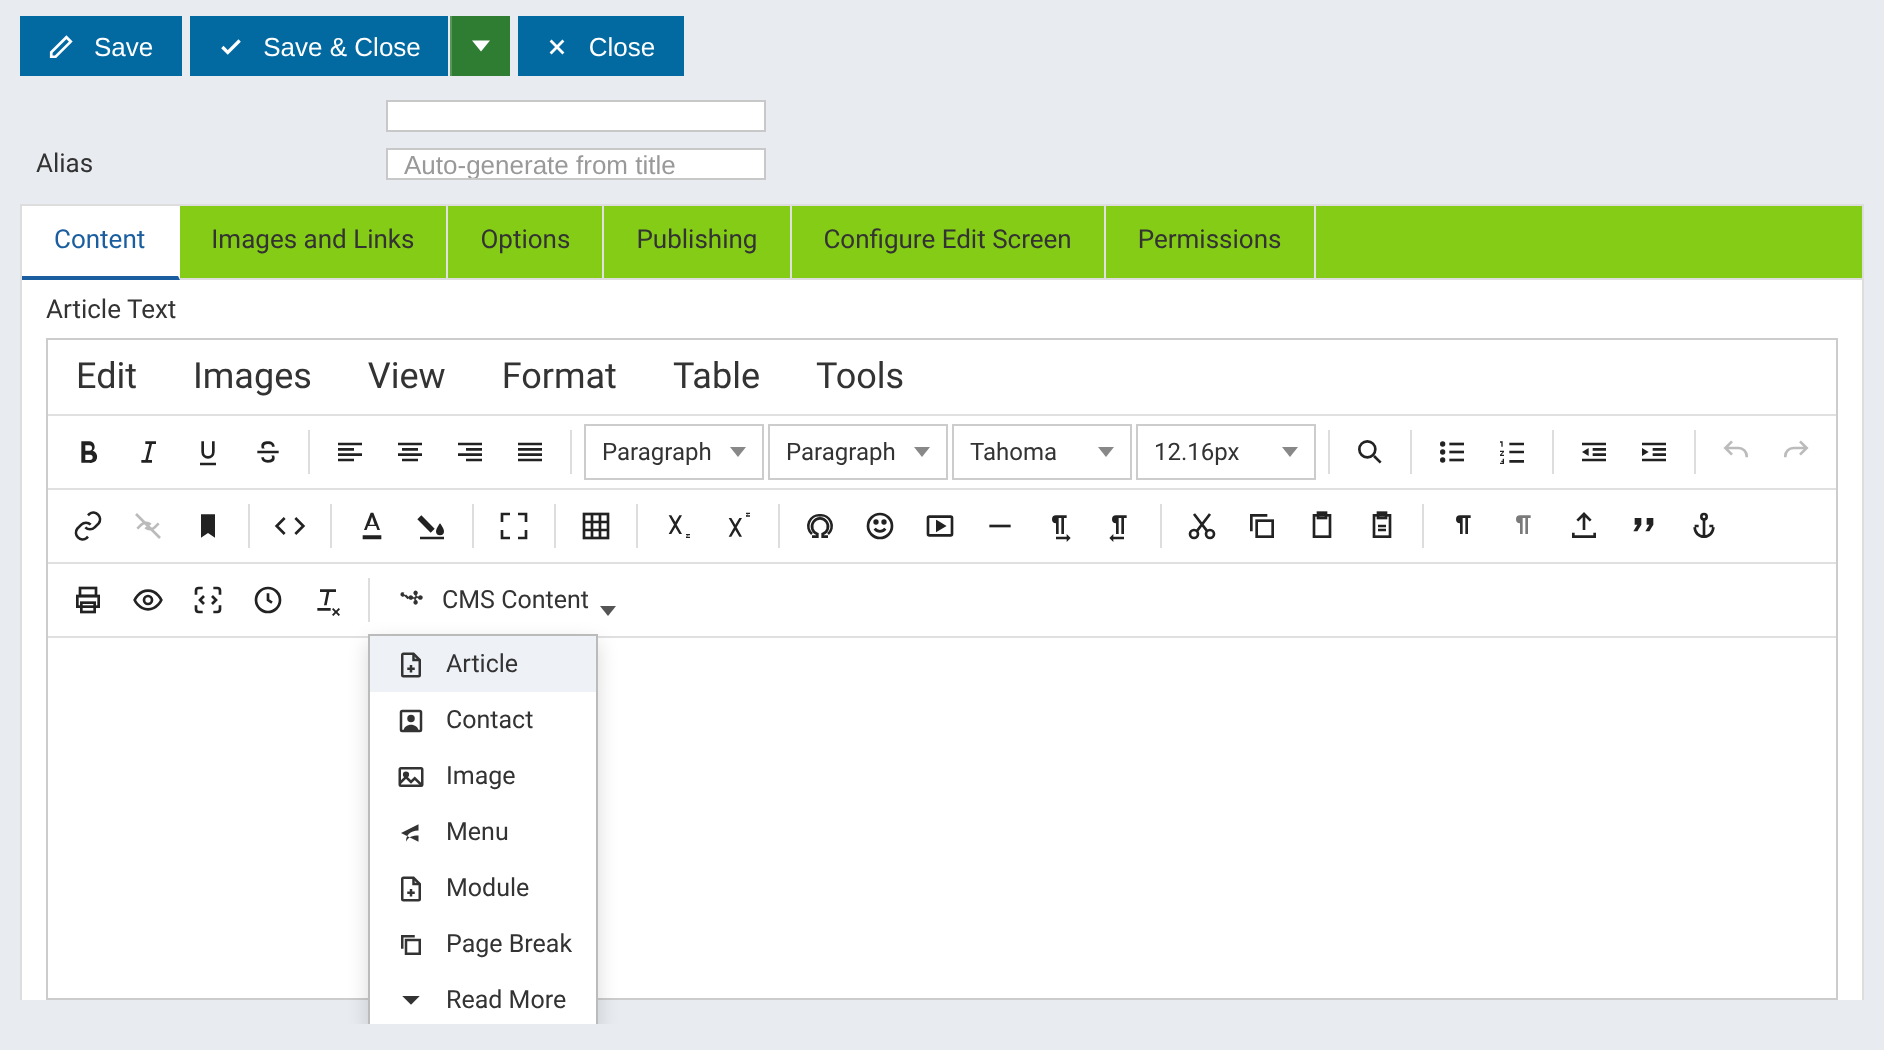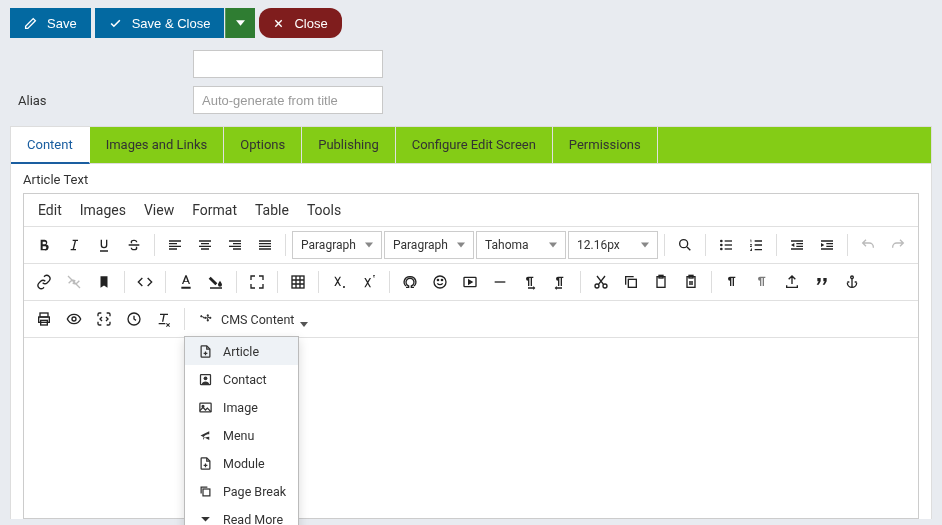--- a/index.html
+++ b/index.html
@@ -1,36 +1,36 @@
 <!DOCTYPE html>
 <html><head>
 <meta charset="utf-8">
 <style>
 * { box-sizing: border-box; margin: 0; padding: 0; }
 body { font-family: -apple-system, BlinkMacSystemFont, "Segoe UI", Roboto, sans-serif; font-size: 13px; background: #e8ebf0; color: #333; }
 .toolbar { padding: 8px 10px; display: flex; gap: 4px; }
 .btn { display: inline-flex; align-items: center; padding: 7px 14px; color: #fff; border: none; cursor: pointer; font-size: 13px; height: 30px; }
 .btn-green { background: #0369a1; }
 .btn-green-dark { background: #2f7d32; border-left: 1px solid rgba(255,255,255,0.2); }
-.btn-red { background: #7f1d1d; border-radius: 12px; }
+.btn-red { background: #0369a1; }
 .btn-group { display: flex; gap: 1px; }
 .btn .icon { margin-right: 10px; display: inline-flex; }
 .btn-caret { padding: 7px 10px; }
 .form-row { padding: 4px 18px; display: flex; align-items: center; }
 .form-row label { width: 175px; font-size: 13px; color: #333; }
-.form-row input { width: 190px; height: 28px; border: 1px solid #c8c8c8; padding: 4px 8px; font-size: 13px; }
+.form-row input { width: 190px; height: 16px; border: 1px solid #c8c8c8; padding: 4px 8px; font-size: 13px; }
 .form-row input::placeholder { color: #999; }
 .panel { background: #fff; margin: 8px 10px 0 10px; border: 1px solid #ddd; border-bottom: none; }
 .tabs { display: flex; border-bottom: 1px solid #ddd; background: #84cc16; }
 .tab { padding: 10px 16px; cursor: pointer; font-size: 13px; color: #333; border-right: 1px solid transparent; }
 .tab.active { background: #fff; border-bottom: 2px solid #1a5ea0; color: #1a5ea0; margin-bottom: -1px; }
 .tab:not(.active) { border-right: 1px solid #e0e0e0; }
 .section-label { padding: 8px 12px 6px 12px; font-size: 13px; color: #333; }
 .editor { border: 1px solid #ccc; margin: 0 12px 12px 12px; background: #fff; }
-.menubar { display: flex; gap: 2px; padding: 4px 6px; border-bottom: 1px solid #e0e0e0; font-size: 14px; }
+.menubar { display: flex; gap: 12px; padding: 4px 6px; border-bottom: 1px solid #e0e0e0; font-size: 18px; }
 .menubar-item { padding: 4px 8px; cursor: pointer; color: #333; }
 .tb-row { display: flex; align-items: center; padding: 4px 6px; border-bottom: 1px solid #e0e0e0; gap: 2px; flex-wrap: wrap; min-height: 36px; }
 .tb-btn { width: 28px; height: 28px; display: inline-flex; align-items: center; justify-content: center; cursor: pointer; border-radius: 2px; color: #222; }
 .tb-sep { width: 1px; height: 22px; background: #ddd; margin: 0 4px; }
 .tb-select { height: 28px; border: 1px solid #ccc; padding: 2px 22px 2px 8px; font-size: 12px; background: #fff; position: relative; display: inline-flex; align-items: center; cursor: pointer; min-width: 90px; }
 .tb-select::after { content: ""; position: absolute; right: 8px; top: 50%; width: 0; height: 0; border-left: 4px solid transparent; border-right: 4px solid transparent; border-top: 5px solid #888; transform: translateY(-50%); }
 .cms-btn { display: inline-flex; align-items: flex-end; gap: 6px; padding: 4px 8px; cursor: pointer; font-size: 12.5px; }
 .cms-btn .caret { width: 0; height: 0; border-left: 4px solid transparent; border-right: 4px solid transparent; border-top: 5px solid #555; }
 .dropdown { position: absolute; background: #fff; border: 1px solid #bbb; box-shadow: 0 4px 10px rgba(0,0,0,0.15); min-width: 110px; z-index: 100; }
 .dd-item { display: flex; align-items: center; gap: 10px; padding: 6px 12px; cursor: pointer; font-size: 12.5px; color: #333; white-space: nowrap; text-align: center; }

